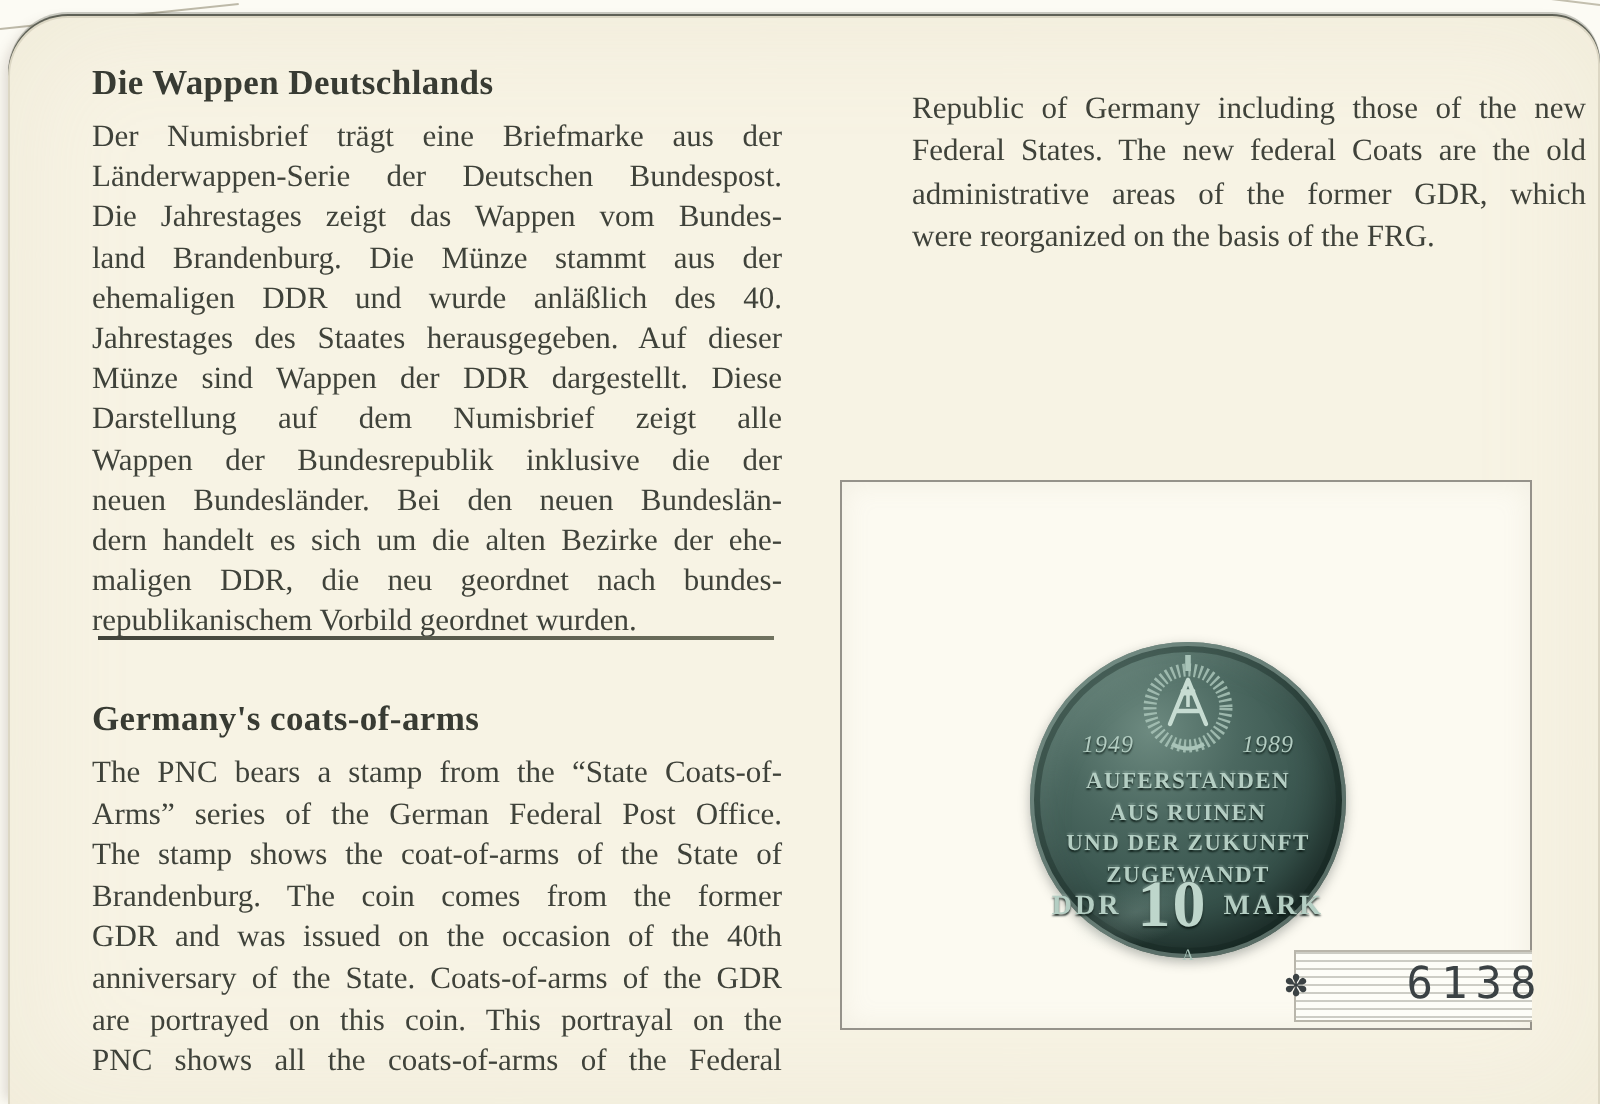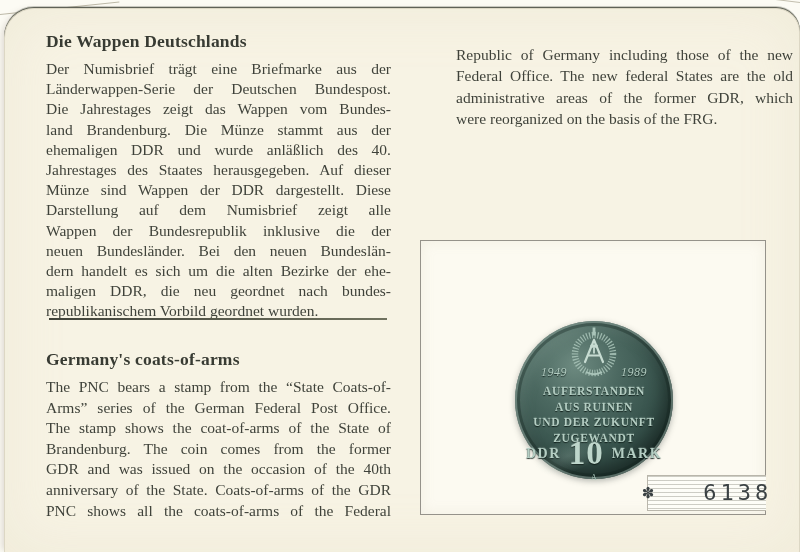--- a/index.html
+++ b/index.html
@@ -126,28 +126,29 @@
 
     <section class="col-english">
       <h1 class="heading">Germany's coats-of-arms</h1>
       <div class="para continues">
           <div class="tline">The PNC bears a stamp from the “State Coats-of-</div>
           <div class="tline">Arms” series of the German Federal Post Office.</div>
           <div class="tline">The stamp shows the coat-of-arms of the State of</div>
           <div class="tline">Brandenburg. The coin comes from the former</div>
           <div class="tline">GDR and was issued on the occasion of the 40th</div>
           <div class="tline">anniversary of the State. Coats-of-arms of the GDR</div>
+          <div class="tline">are portrayed on this coin. This portrayal on the</div>
           <div class="tline tline-last">PNC shows all the coats-of-arms of the Federal</div>
         </div>
     </section>
 
     <section class="col-right">
       <div class="para">
           <div class="tline">Republic of Germany including those of the new</div>
-          <div class="tline">Federal Office. The new federal States are the old</div>
+          <div class="tline">Federal States. The new federal Coats are the old</div>
           <div class="tline">administrative areas of the former GDR, which</div>
           <div class="tline tline-last">were reorganized on the basis of the FRG.</div>
         </div>
     </section>
 
     <div class="coin-box">
       <div class="coin">
         <svg class="emblem" width="48" height="54" viewBox="0 0 48 54" aria-hidden="true">
           <rect x="22.6" y="1.5" width="2.8" height="8" fill="#a9c4b9"></rect>
           <circle cx="24" cy="28" r="19" fill="none" stroke="#a9c4b9" stroke-width="6.5" stroke-dasharray="1.2 1.6" opacity="0.85"></circle>

